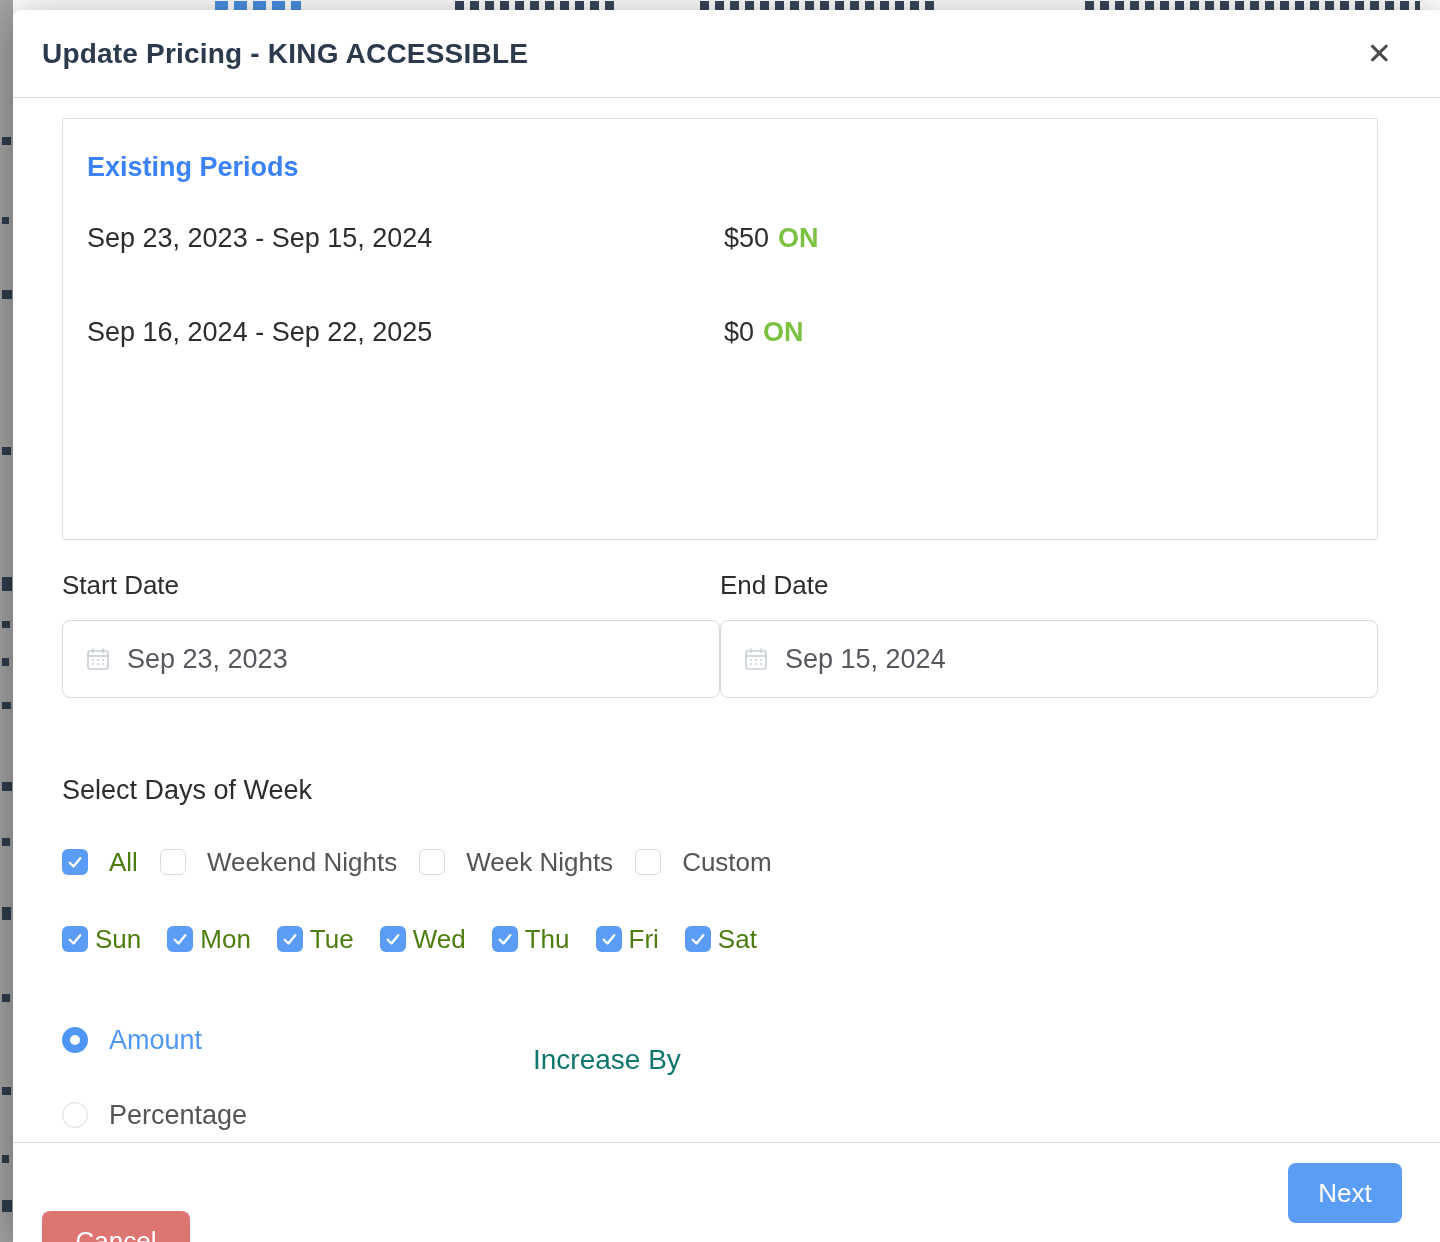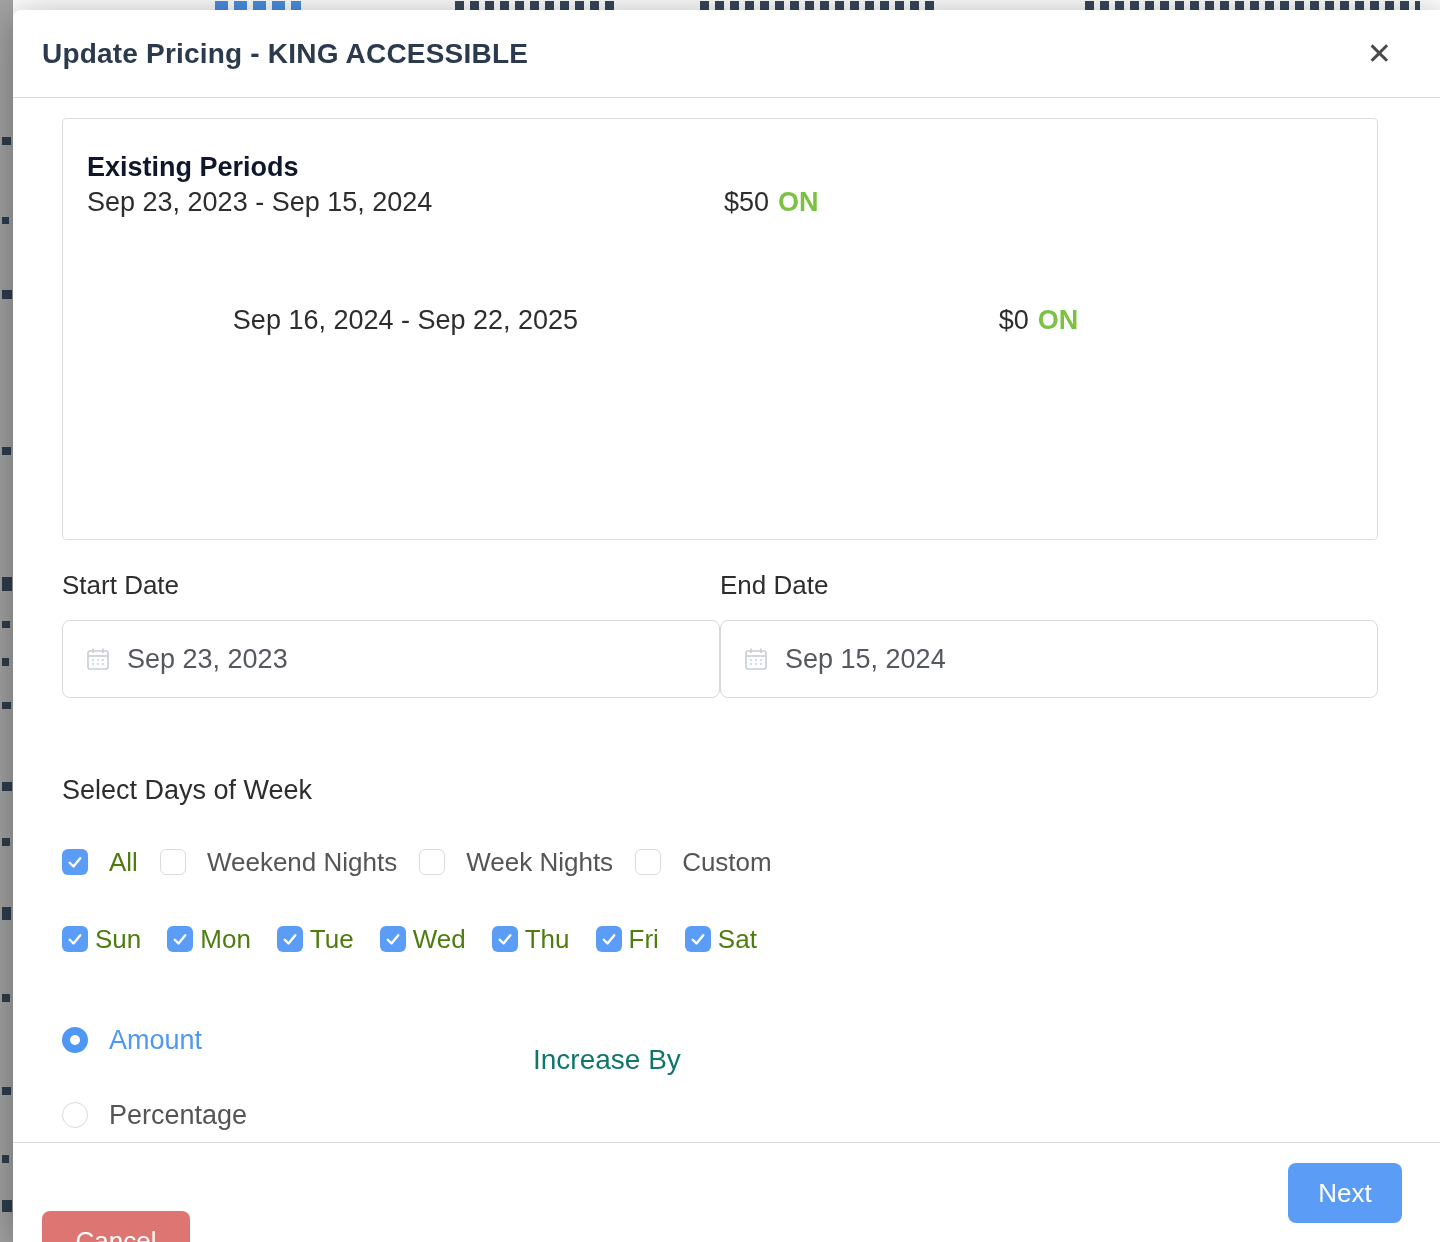--- a/index.html
+++ b/index.html
@@ -23,25 +23,25 @@
   .modal-header { height:88px; border-bottom:1px solid #d8d8d8; display:flex; align-items:center;
                   justify-content:space-between; padding:0 44px 0 29px; }
   .modal-title { font-size:28px; font-weight:700; color:#2c3a4d; letter-spacing:.2px; }
   .close-btn { background:none; border:none; font-size:30px; font-weight:300; color:#4a4a4a;
                cursor:pointer; line-height:1; padding:4px; }
 
   .modal-body { padding:0 62px 0 49px; }
 
   .periods-box { margin-top:20px; height:422px; border:1px solid #dddddd; border-radius:4px;
                  padding:0 24px; overflow:hidden; }
-  .periods-heading { margin-top:30px; font-size:27px; line-height:36px; font-weight:700; color:#0f172a; }
+  .periods-heading { margin-top:30px; font-size:27px; line-height:36px; font-weight:700; color:#3b82f6; }
   .period-row { display:grid; grid-template-columns:637px auto; align-items:center;
                 font-size:27px; line-height:34px; color:#2d2d2d; }
-  .period-row.r1 { }
-  .period-row.r2 { margin-top:84px;text-align:center; }
+  .period-row.r1 { margin-top:36px; }
+  .period-row.r2 { margin-top:60px; }
   .period-price { color:#2d2d2d; }
   .on-badge { color:#7cc142; font-weight:700; margin-left:9px; }
 
   .dates-grid { display:grid; grid-template-columns:1fr 1fr; margin-top:28px; }
   .field-label { font-size:26px; line-height:34px; color:#2d2d2d; margin-bottom:18px; }
   .date-field { height:78px; border:1px solid #d9d9d9; border-radius:8px; display:flex;
                 align-items:center; padding:0 22px; gap:16px; cursor:pointer; background:#fff; }
   .date-field svg { flex:0 0 auto; }
   .date-value { font-size:27px; color:#55585e; }
 

